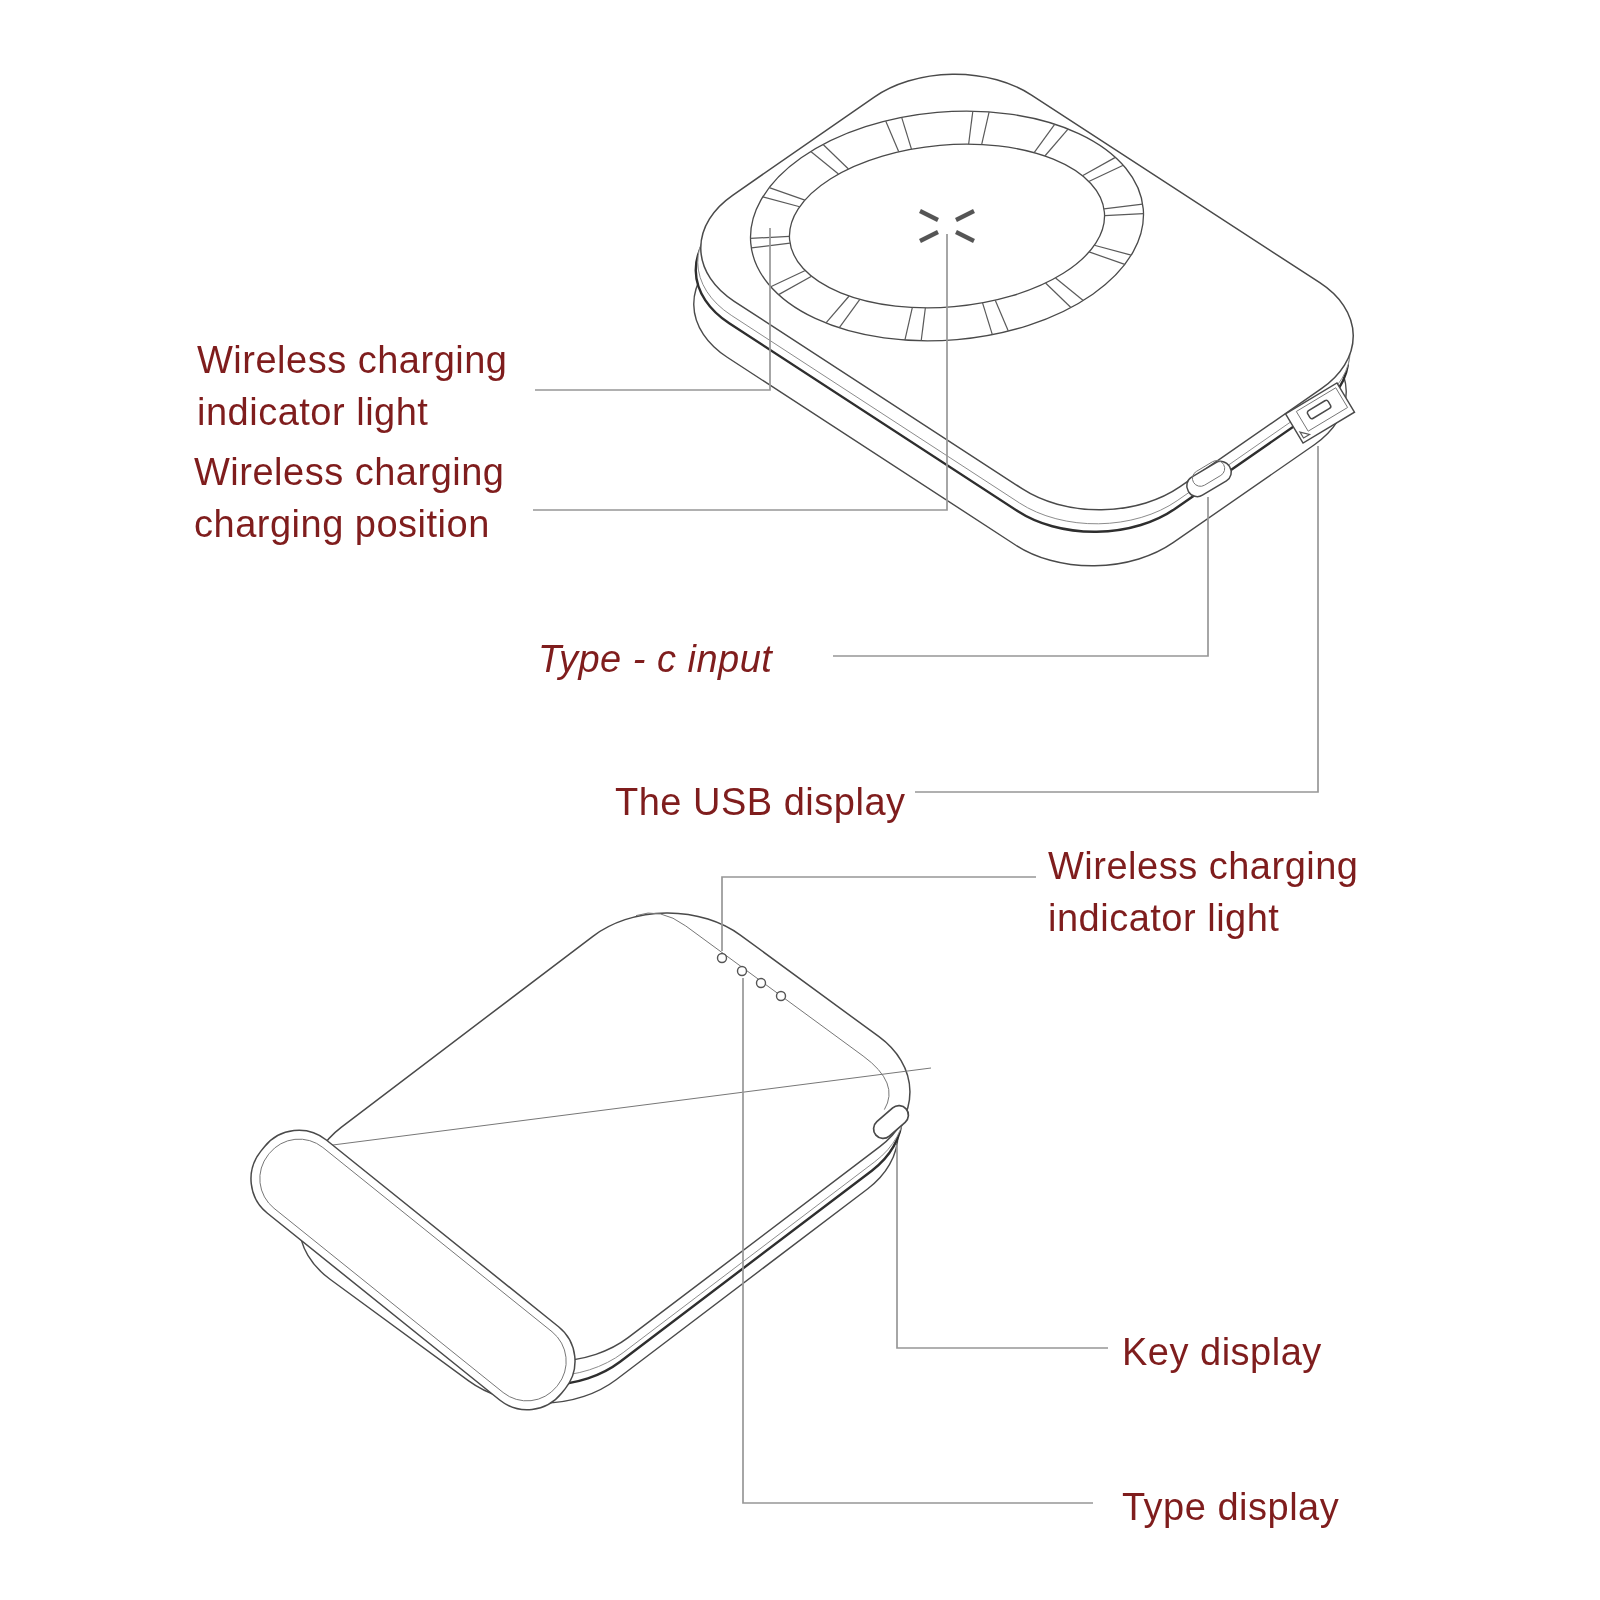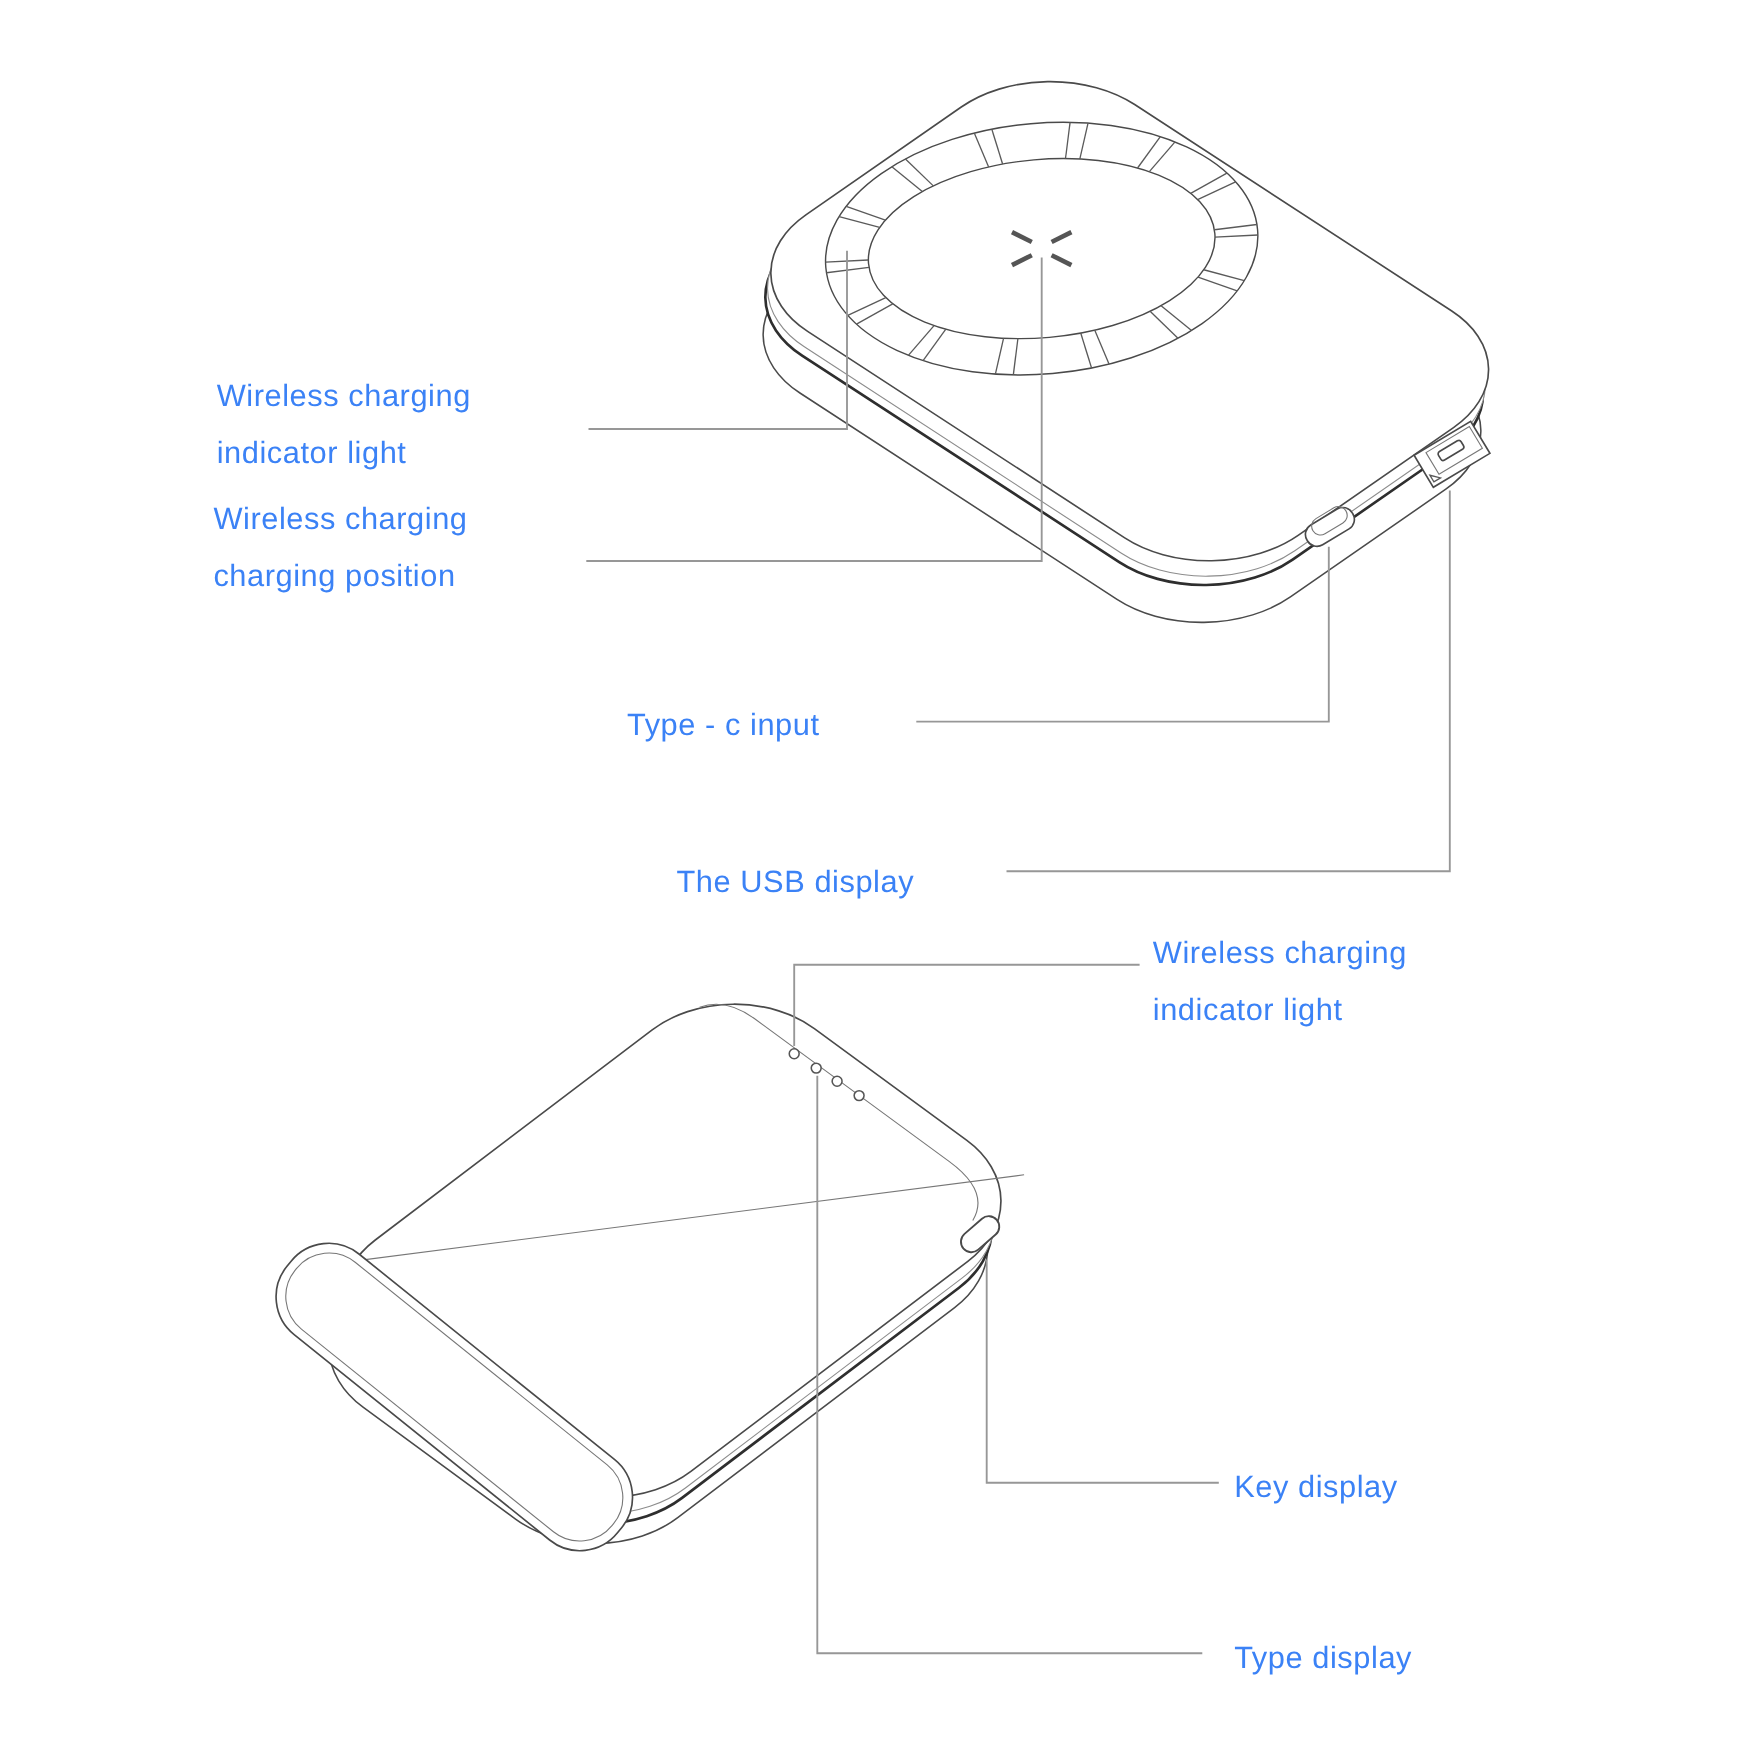--- a/index.html
+++ b/index.html
@@ -1,24 +1,24 @@
 <!DOCTYPE html>
 <html><head>
 <meta charset="utf-8">
 <title>Wireless power bank parts diagram</title>
 <style>
   html,body{margin:0;padding:0;background:#ffffff;}
   #canvas{position:relative;width:1600px;height:1600px;background:#ffffff;overflow:hidden;
           font-family:"Liberation Sans", sans-serif;}
   svg{position:absolute;left:0;top:0;}
-  .label{position:absolute;color:#3b82f6;font-size:28px;line-height:52px;letter-spacing:0.5px;white-space:nowrap;}
+  .label{position:absolute;color:#7f1d1d;font-size:38px;line-height:52px;letter-spacing:0.5px;white-space:nowrap;}
   .label span{display:block;}
   .lb-indicator-top{left:197px;top:334px;}
   .lb-induction{left:194px;top:446px;}
-  .lb-typec{left:570px;top:633px;}
+  .lb-typec{left:538px;top:633px;font-style:italic;}
   .lb-usb{left:615px;top:776px;}
   .lb-indicator-bottom{left:1048px;top:840px;}
   .lb-key{left:1122px;top:1326px;}
   .lb-power{left:1122px;top:1481px;}
   .outline{fill:#ffffff;stroke:#4a4a4a;stroke-width:1.5;}
   .outline.bottom{stroke-width:1.4;}
   .outline.dark{stroke:#2e2e2e;stroke-width:2.4;}
   .outline.light{stroke:#8c8c8c;stroke-width:1;}
   .ln{fill:none;stroke:#4a4a4a;stroke-width:1.3;}
   .ln.thin{stroke:#5a5a5a;stroke-width:1.2;}

